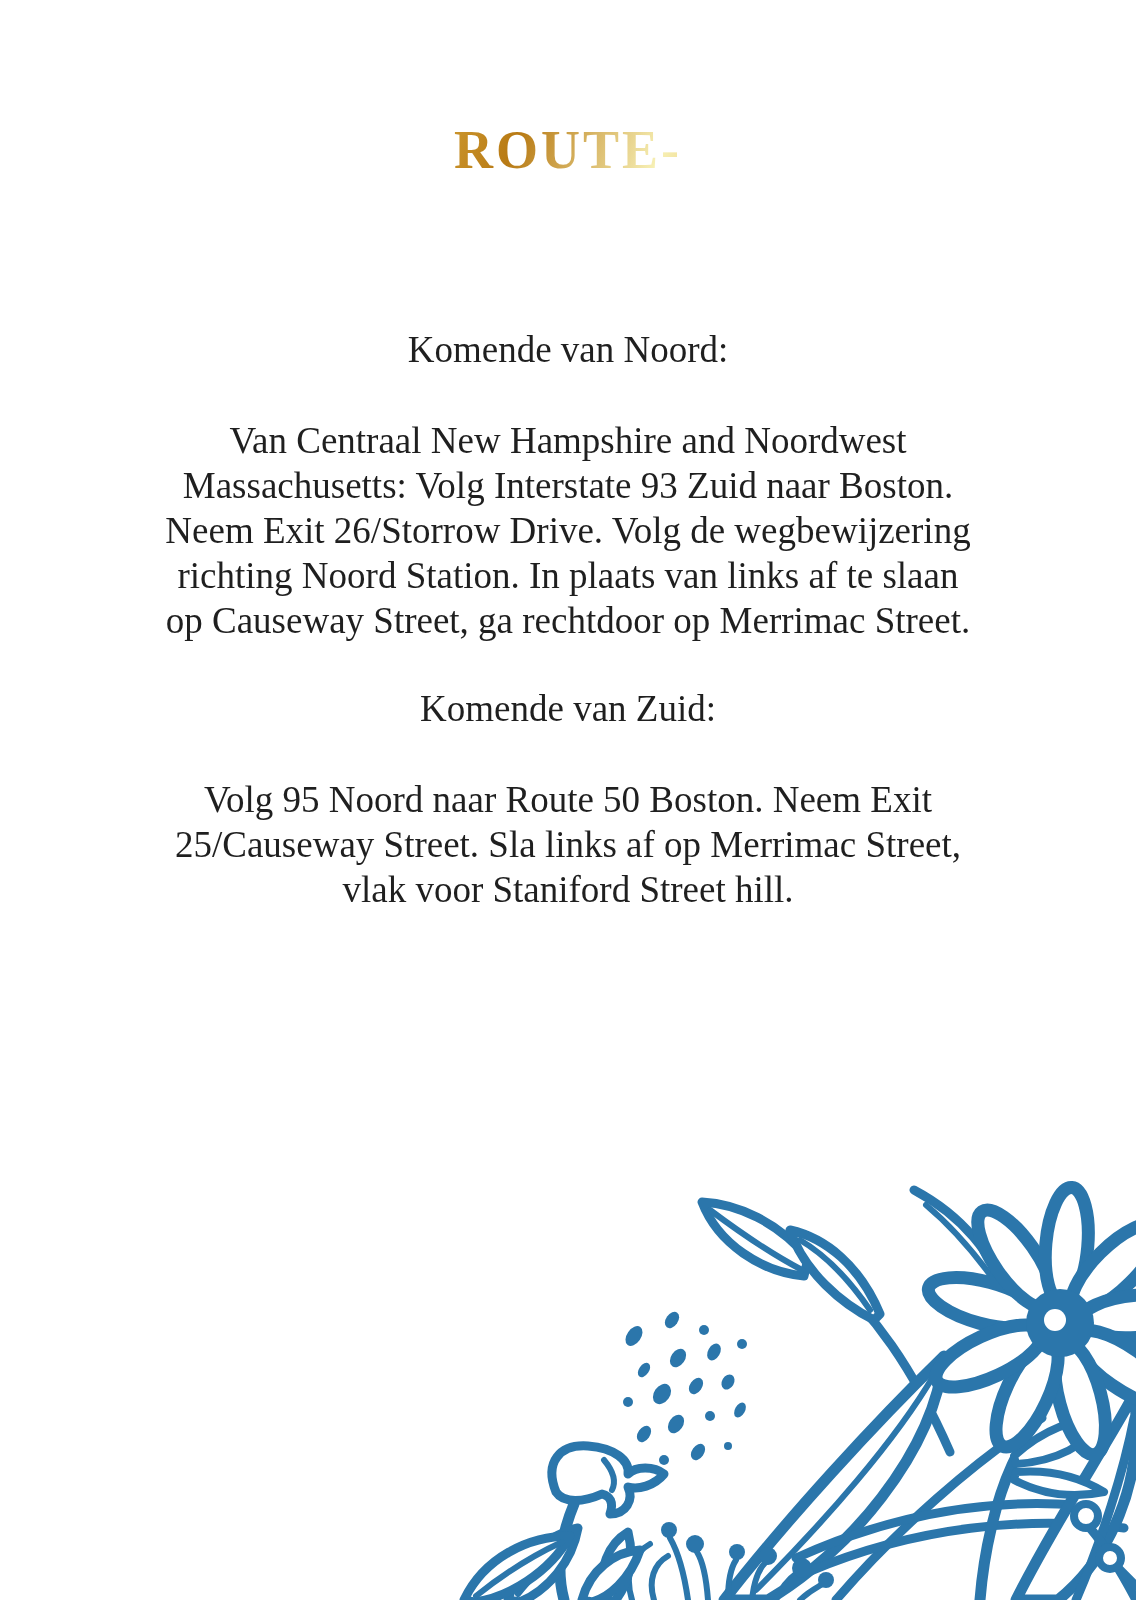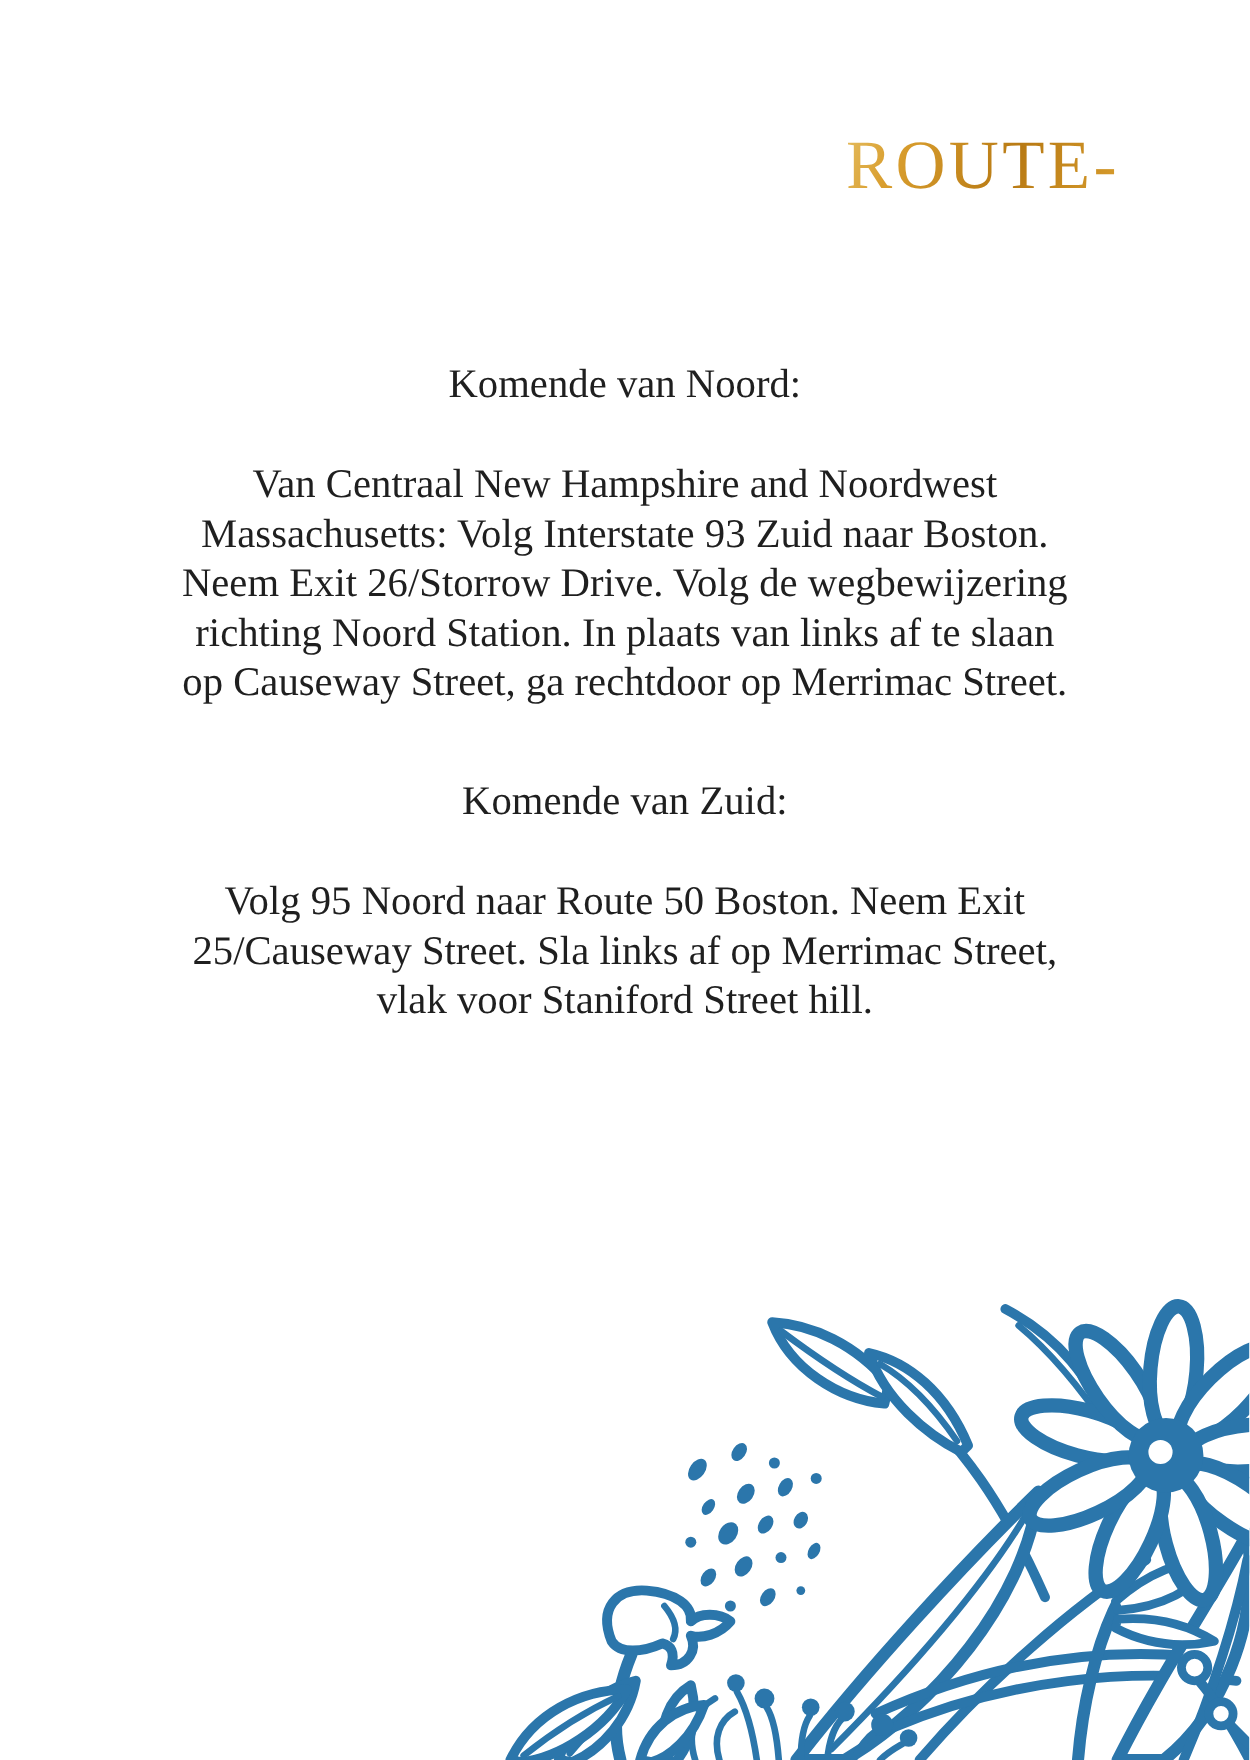--- a/index.html
+++ b/index.html
@@ -12,46 +12,46 @@
     position:relative;
     width:1136px;
     height:1600px;
     background:#ffffff;
     overflow:hidden;
     font-family:"Liberation Serif", serif;
   }
   .title{
     margin:112px auto 0 auto;
     width:900px;
-    text-align:right;
-    font-size:63px;
+    text-align:center;
+    font-size:54px;
     line-height:77px;
     letter-spacing:3px;
-    font-weight:normal;
+    font-weight:bold;
     background-image:linear-gradient(112deg,
       var(--g1) 0%, var(--g2) 13%, var(--g3) 28%, var(--g4) 44%,
       var(--g2) 60%, var(--g5) 76%, var(--g4) 88%, var(--g5) 100%);
     -webkit-background-clip:text;
     background-clip:text;
     color:transparent;
   }
   .body-block{
     width:860px;
     margin:138px auto 0 auto;
     text-align:center;
     color:var(--ink);
     font-size:37px;
     line-height:45px;
   }
   .section-heading{
     margin:0;
     font-weight:normal;
     font-size:37px;
   }
-  .section-heading.second{ margin-top:63px; }
+  .section-heading.second{ margin-top:43px; }
   .section-paragraph{
     margin:46px 0 0 0;
     white-space:pre-line;
     text-align:center;
   }
   .floral{
     position:absolute;
     right:0;
     bottom:0;
     width:680px;

